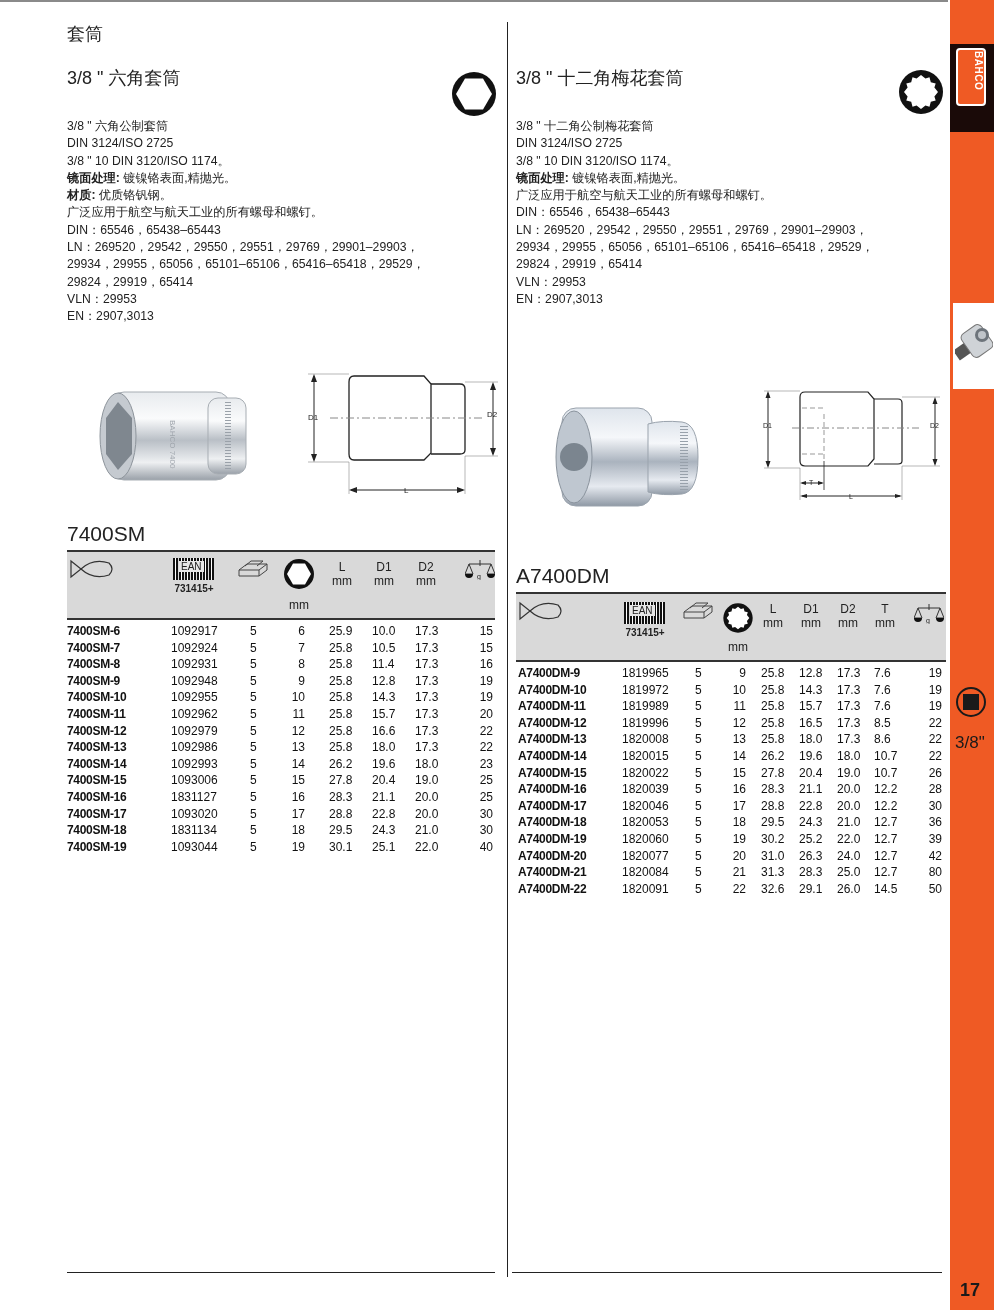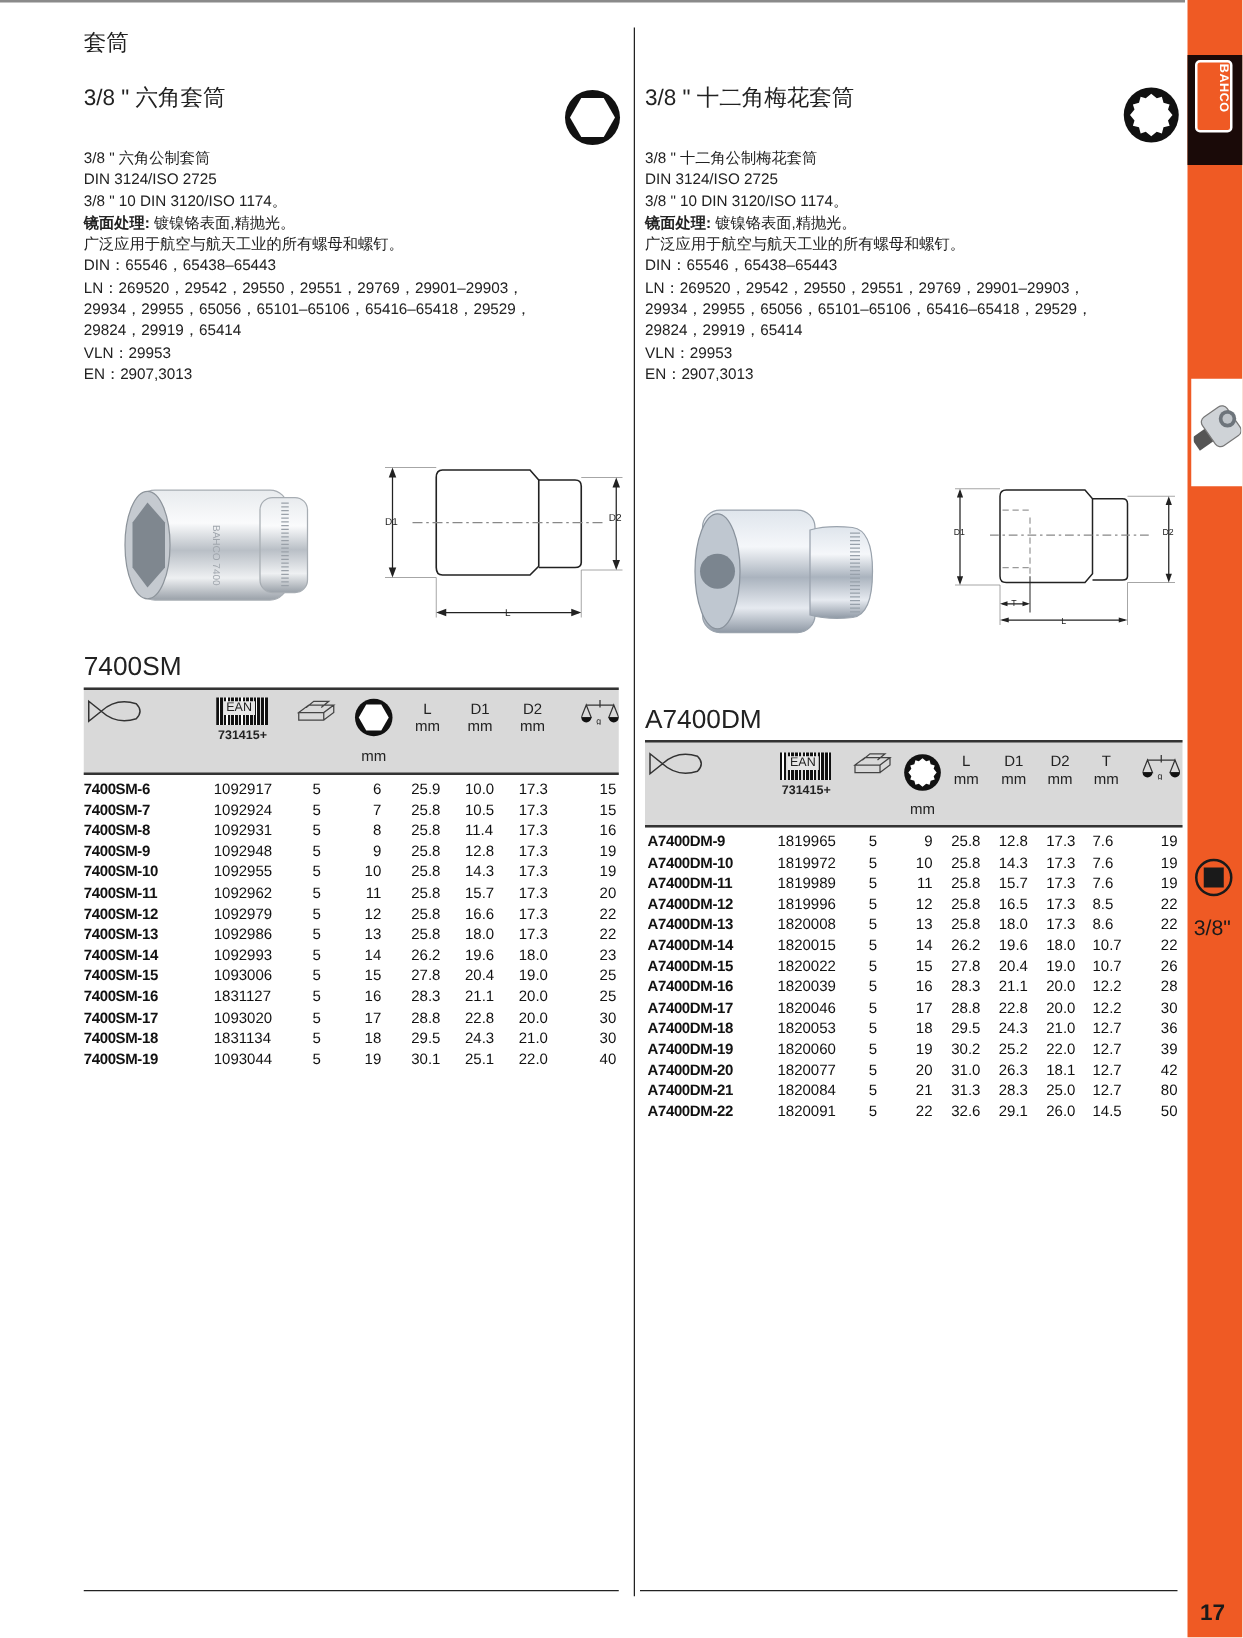--- a/index.html
+++ b/index.html
@@ -55,20 +55,21 @@
 <svg class="drive-icon" style="left:450px;top:70px;" viewBox="0 0 48 48">
   <circle cx="24" cy="24" r="22" fill="#111"></circle>
   <polygon points="24,6 39.6,15 39.6,33 24,42 8.4,33 8.4,15" fill="#fff" transform="rotate(30 24 24)"></polygon>
 </svg>
 
 <div class="desc" style="left:67px;top:118px;">
   <div class="line"><b></b><span>3/8 " 六角公制套筒</span></div>
   <div class="line"><b></b><span>DIN 3124/ISO 2725</span></div>
   <div class="line"><b></b><span>3/8 " 10 DIN 3120/ISO 1174。</span></div>
   <div class="line"><b>镜面处理:</b><span> 镀镍铬表面,精抛光。</span></div>
+  <div class="line"><b>材质:</b><span> 优质铬钒钢。</span></div>
   <div class="line"><b></b><span>广泛应用于航空与航天工业的所有螺母和螺钉。</span></div>
   <div class="line"><b></b><span>DIN：65546，65438–65443</span></div>
   <div class="line"><b></b><span>LN：269520，29542，29550，29551，29769，29901–29903，</span></div>
   <div class="line"><b></b><span>29934，29955，65056，65101–65106，65416–65418，29529，</span></div>
   <div class="line"><b></b><span>29824，29919，65414</span></div>
   <div class="line"><b></b><span>VLN：29953</span></div>
   <div class="line"><b></b><span>EN：2907,3013</span></div>
 </div>
 
 <svg class="photo" style="left:90px;top:380px;" width="160" height="115" viewBox="0 0 160 115">
@@ -528,21 +529,21 @@
         <span style="left:358px">12.7</span>
         <span class="r" style="right:4px">39</span>
       </div>
     <div class="row">
         <span class="code" style="left:2px">A7400DM-20</span>
         <span style="left:106px">1820077</span>
         <span style="left:179px">5</span>
         <span class="r" style="right:200px">20</span>
         <span style="left:245px">31.0</span>
         <span style="left:283px">26.3</span>
-        <span style="left:321px">18.1</span>
+        <span style="left:321px">24.0</span>
         <span style="left:358px">12.7</span>
         <span class="r" style="right:4px">42</span>
       </div>
     <div class="row">
         <span class="code" style="left:2px">A7400DM-21</span>
         <span style="left:106px">1820084</span>
         <span style="left:179px">5</span>
         <span class="r" style="right:200px">21</span>
         <span style="left:245px">31.3</span>
         <span style="left:283px">28.3</span>

